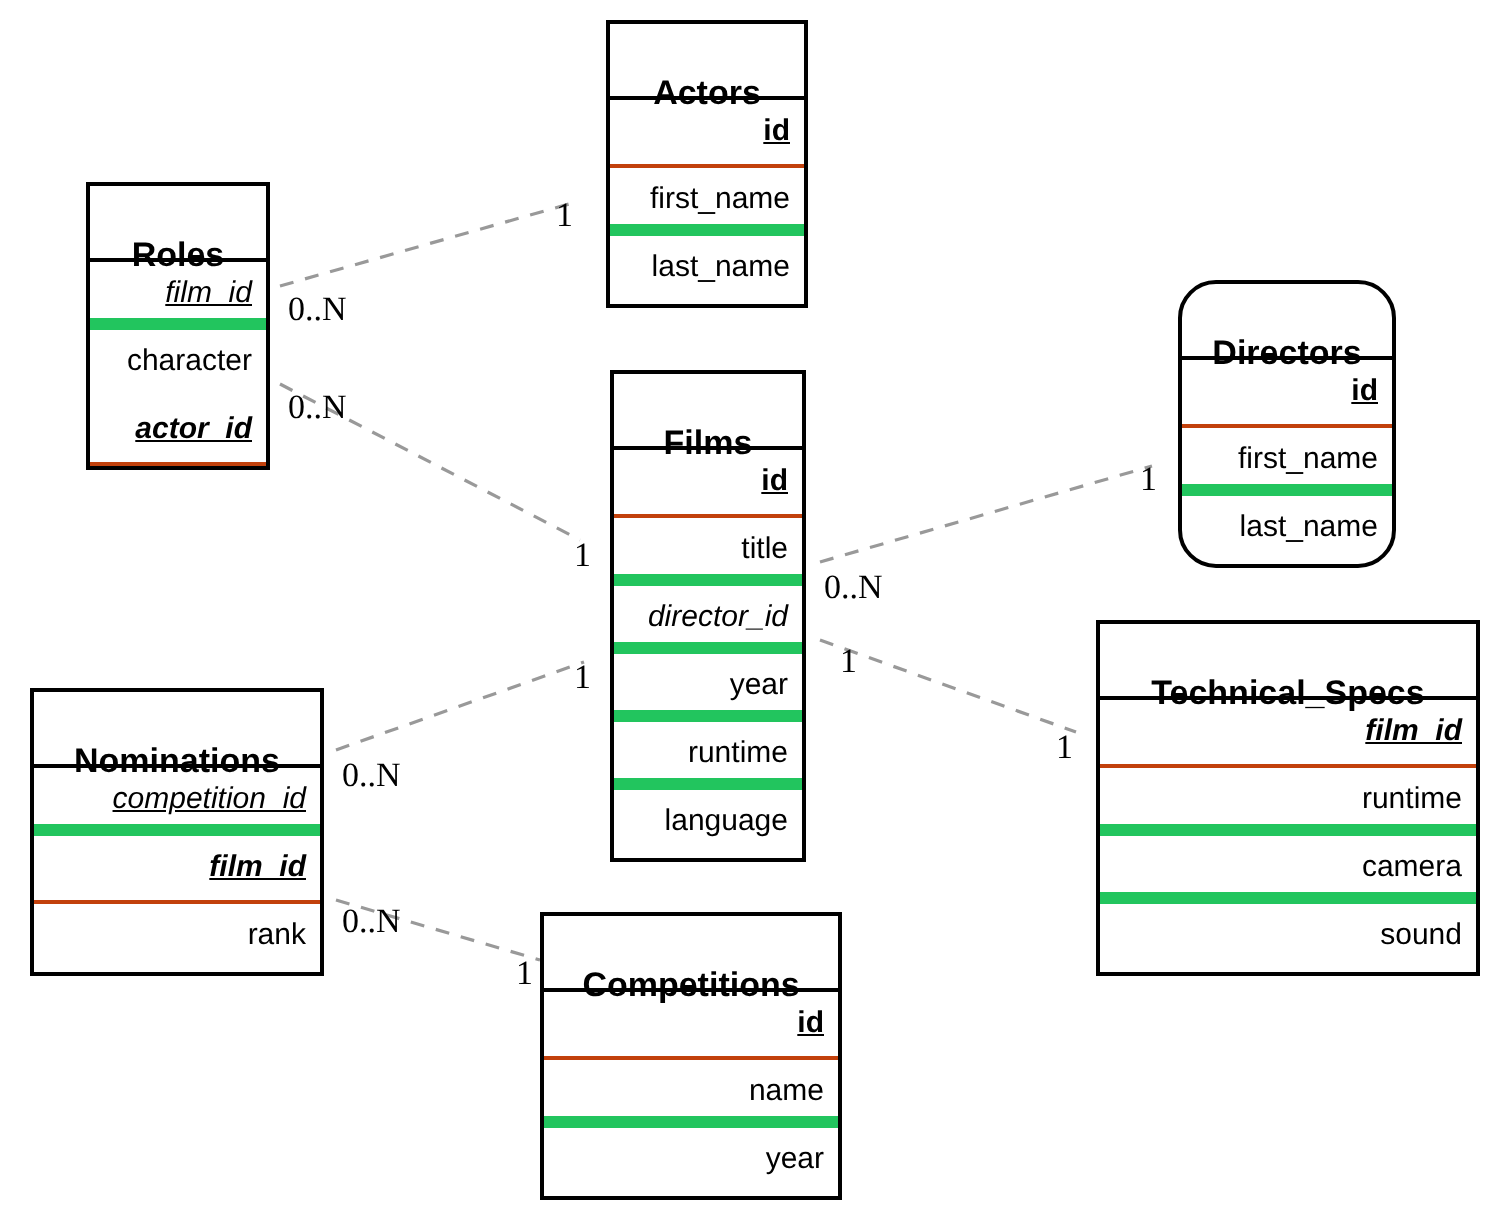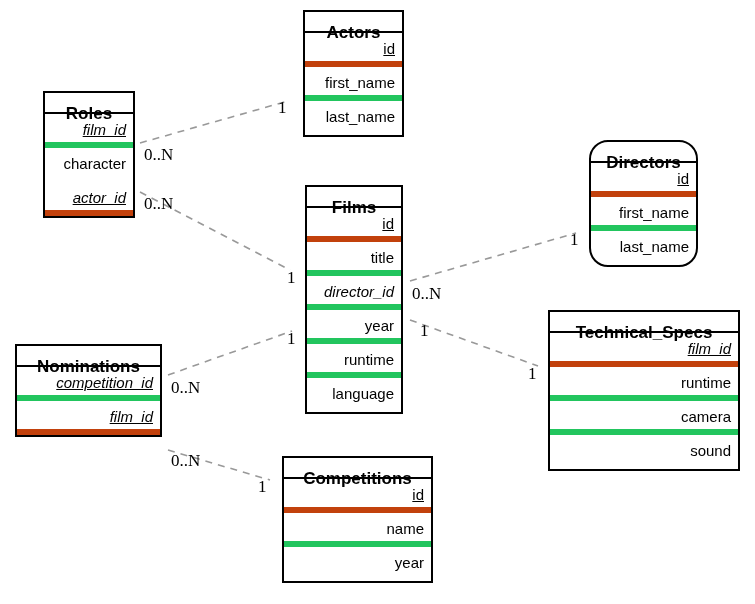--- a/index.html
+++ b/index.html
@@ -36,39 +36,40 @@
   .entity-title {
     box-sizing: border-box;
     height: 21px;
     line-height: 33px;
     text-align: center;
     font-weight: bold;
     font-size: 17px;
     color: #000000;
     border-bottom: 2px solid #000000;
     white-space: nowrap;
-    padding: 4px 6px;
+    padding: 18px 6px;
   }
   .attr {
     box-sizing: border-box;
     height: 34px;
     line-height: 32px;
     text-align: right;
     font-size: 15px;
     color: #000000;
     border-bottom: 6px solid #22c55e;
     padding: 0 7px 0 7px;
     white-space: nowrap;
     overflow: hidden;
   }
   .attr.last {
     border-bottom: none;
   }
   .attr.pk-end {
-    border-bottom: 6px solid #c2410c;
+    border-bottom: 2px solid #c2410c;
+    font-weight: bold;
   }
   .attr .nm {
     display: inline-block;
   }
   .attr.pk .nm {
     text-decoration: underline;
   }
   .attr.fk .nm {
     font-style: italic;
   }
@@ -124,22 +125,23 @@
       <div class="entity-title">Technical_Specs</div>
       <div class="attr pk fk pk-end"><span class="nm">film_id</span></div>
       <div class="attr"><span class="nm">runtime</span></div>
       <div class="attr"><span class="nm">camera</span></div>
       <div class="attr last"><span class="nm">sound</span></div>
     </div>
     <div class="entity" style="left: 15px; top: 344px; width: 147px;">
       <div class="entity-title">Nominations</div>
       <div class="attr pk fk"><span class="nm">competition_id</span></div>
       <div class="attr pk fk pk-end"><span class="nm">film_id</span></div>
+      <div class="attr last"><span class="nm">rank</span></div>
     </div>
-    <div class="entity" style="left: 282px; top: 456px; width: 151px;">
+    <div class="entity" style="left: 270px; top: 456px; width: 151px;">
       <div class="entity-title">Competitions</div>
       <div class="attr pk pk-end"><span class="nm">id</span></div>
       <div class="attr"><span class="nm">name</span></div>
       <div class="attr last"><span class="nm">year</span></div>
     </div>
     <div class="card" style="left: 144px; top: 146px;">0..N</div>
     <div class="card" style="left: 278px; top: 99px;">1</div>
     <div class="card" style="left: 144px; top: 195px;">0..N</div>
     <div class="card" style="left: 287px; top: 269px;">1</div>
     <div class="card" style="left: 412px; top: 285px;">0..N</div>

